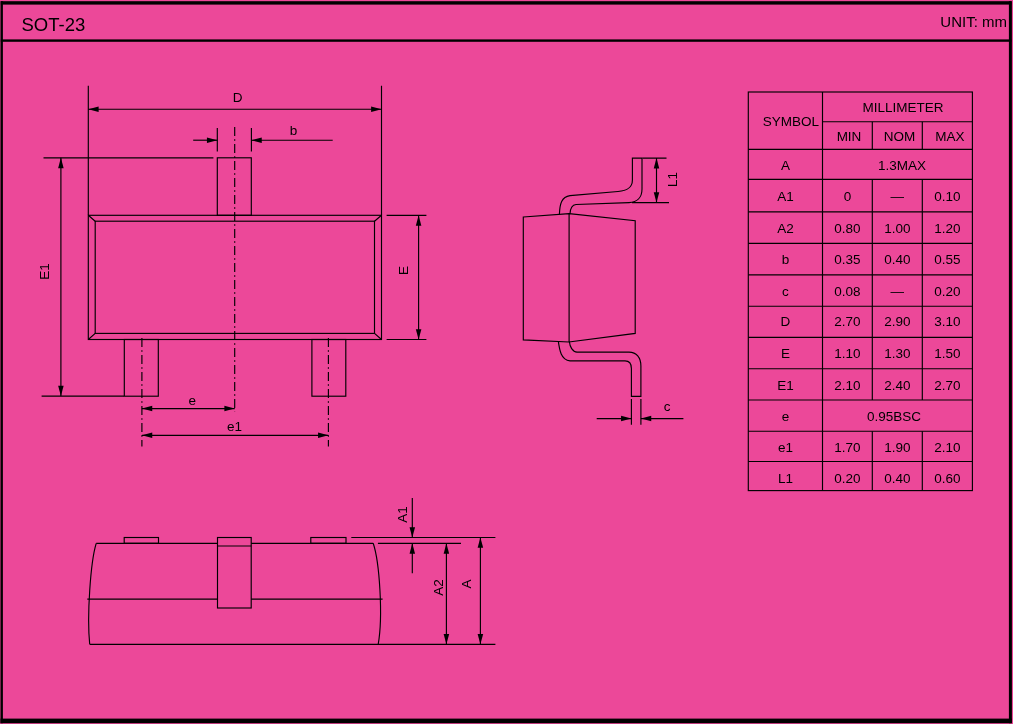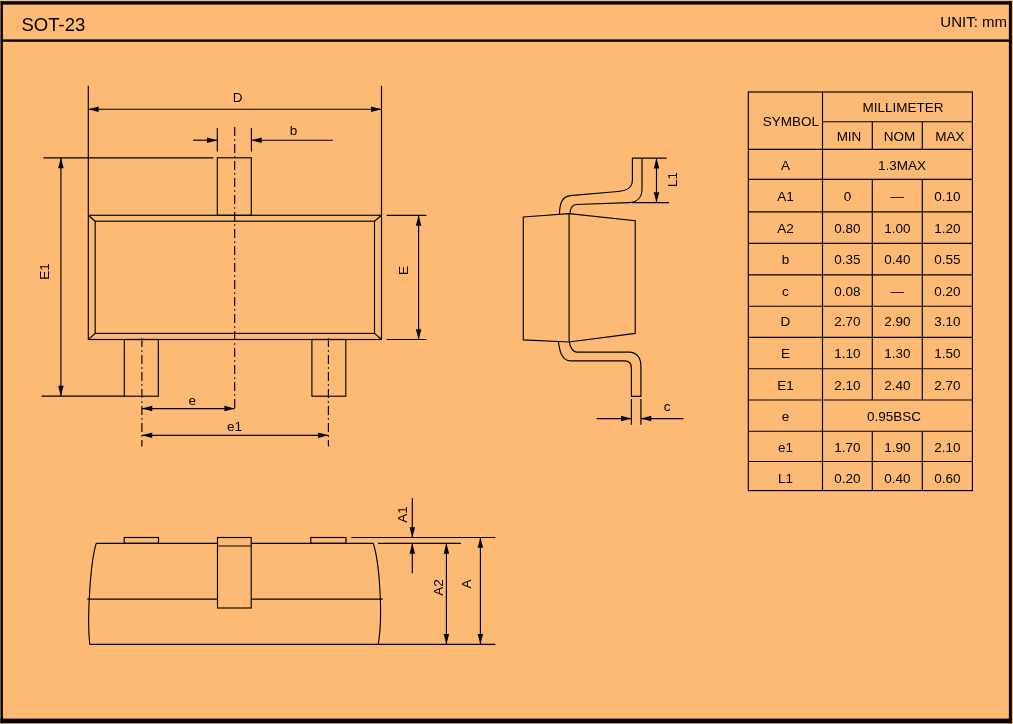--- a/index.html
+++ b/index.html
@@ -1,16 +1,16 @@
 <!DOCTYPE html>
 <html><head>
 <meta charset="utf-8">
 <style>
 html,body{margin:0;padding:0;background:#fff;}
-#page{position:relative;width:1013px;height:724px;background:#fdba74;font-family:"Liberation Sans",sans-serif;overflow:hidden;}
+#page{position:relative;width:1013px;height:724px;background:#ec4899;font-family:"Liberation Sans",sans-serif;overflow:hidden;}
 svg{position:absolute;left:0;top:0;}
 text{fill:#000;font-family:"Liberation Sans",sans-serif;}
 </style>
 </head>
 <body>
 <div id="page">
 <svg width="1013" height="724" viewBox="0 0 1013 724">
 <defs>
 <marker id="ar" viewBox="0 0 10 6" refX="9.5" refY="3" markerWidth="10" markerHeight="6" orient="auto-start-reverse">
 <path d="M0.5,0.6 L9.5,3 L0.5,5.4 Z" fill="#000"></path>

